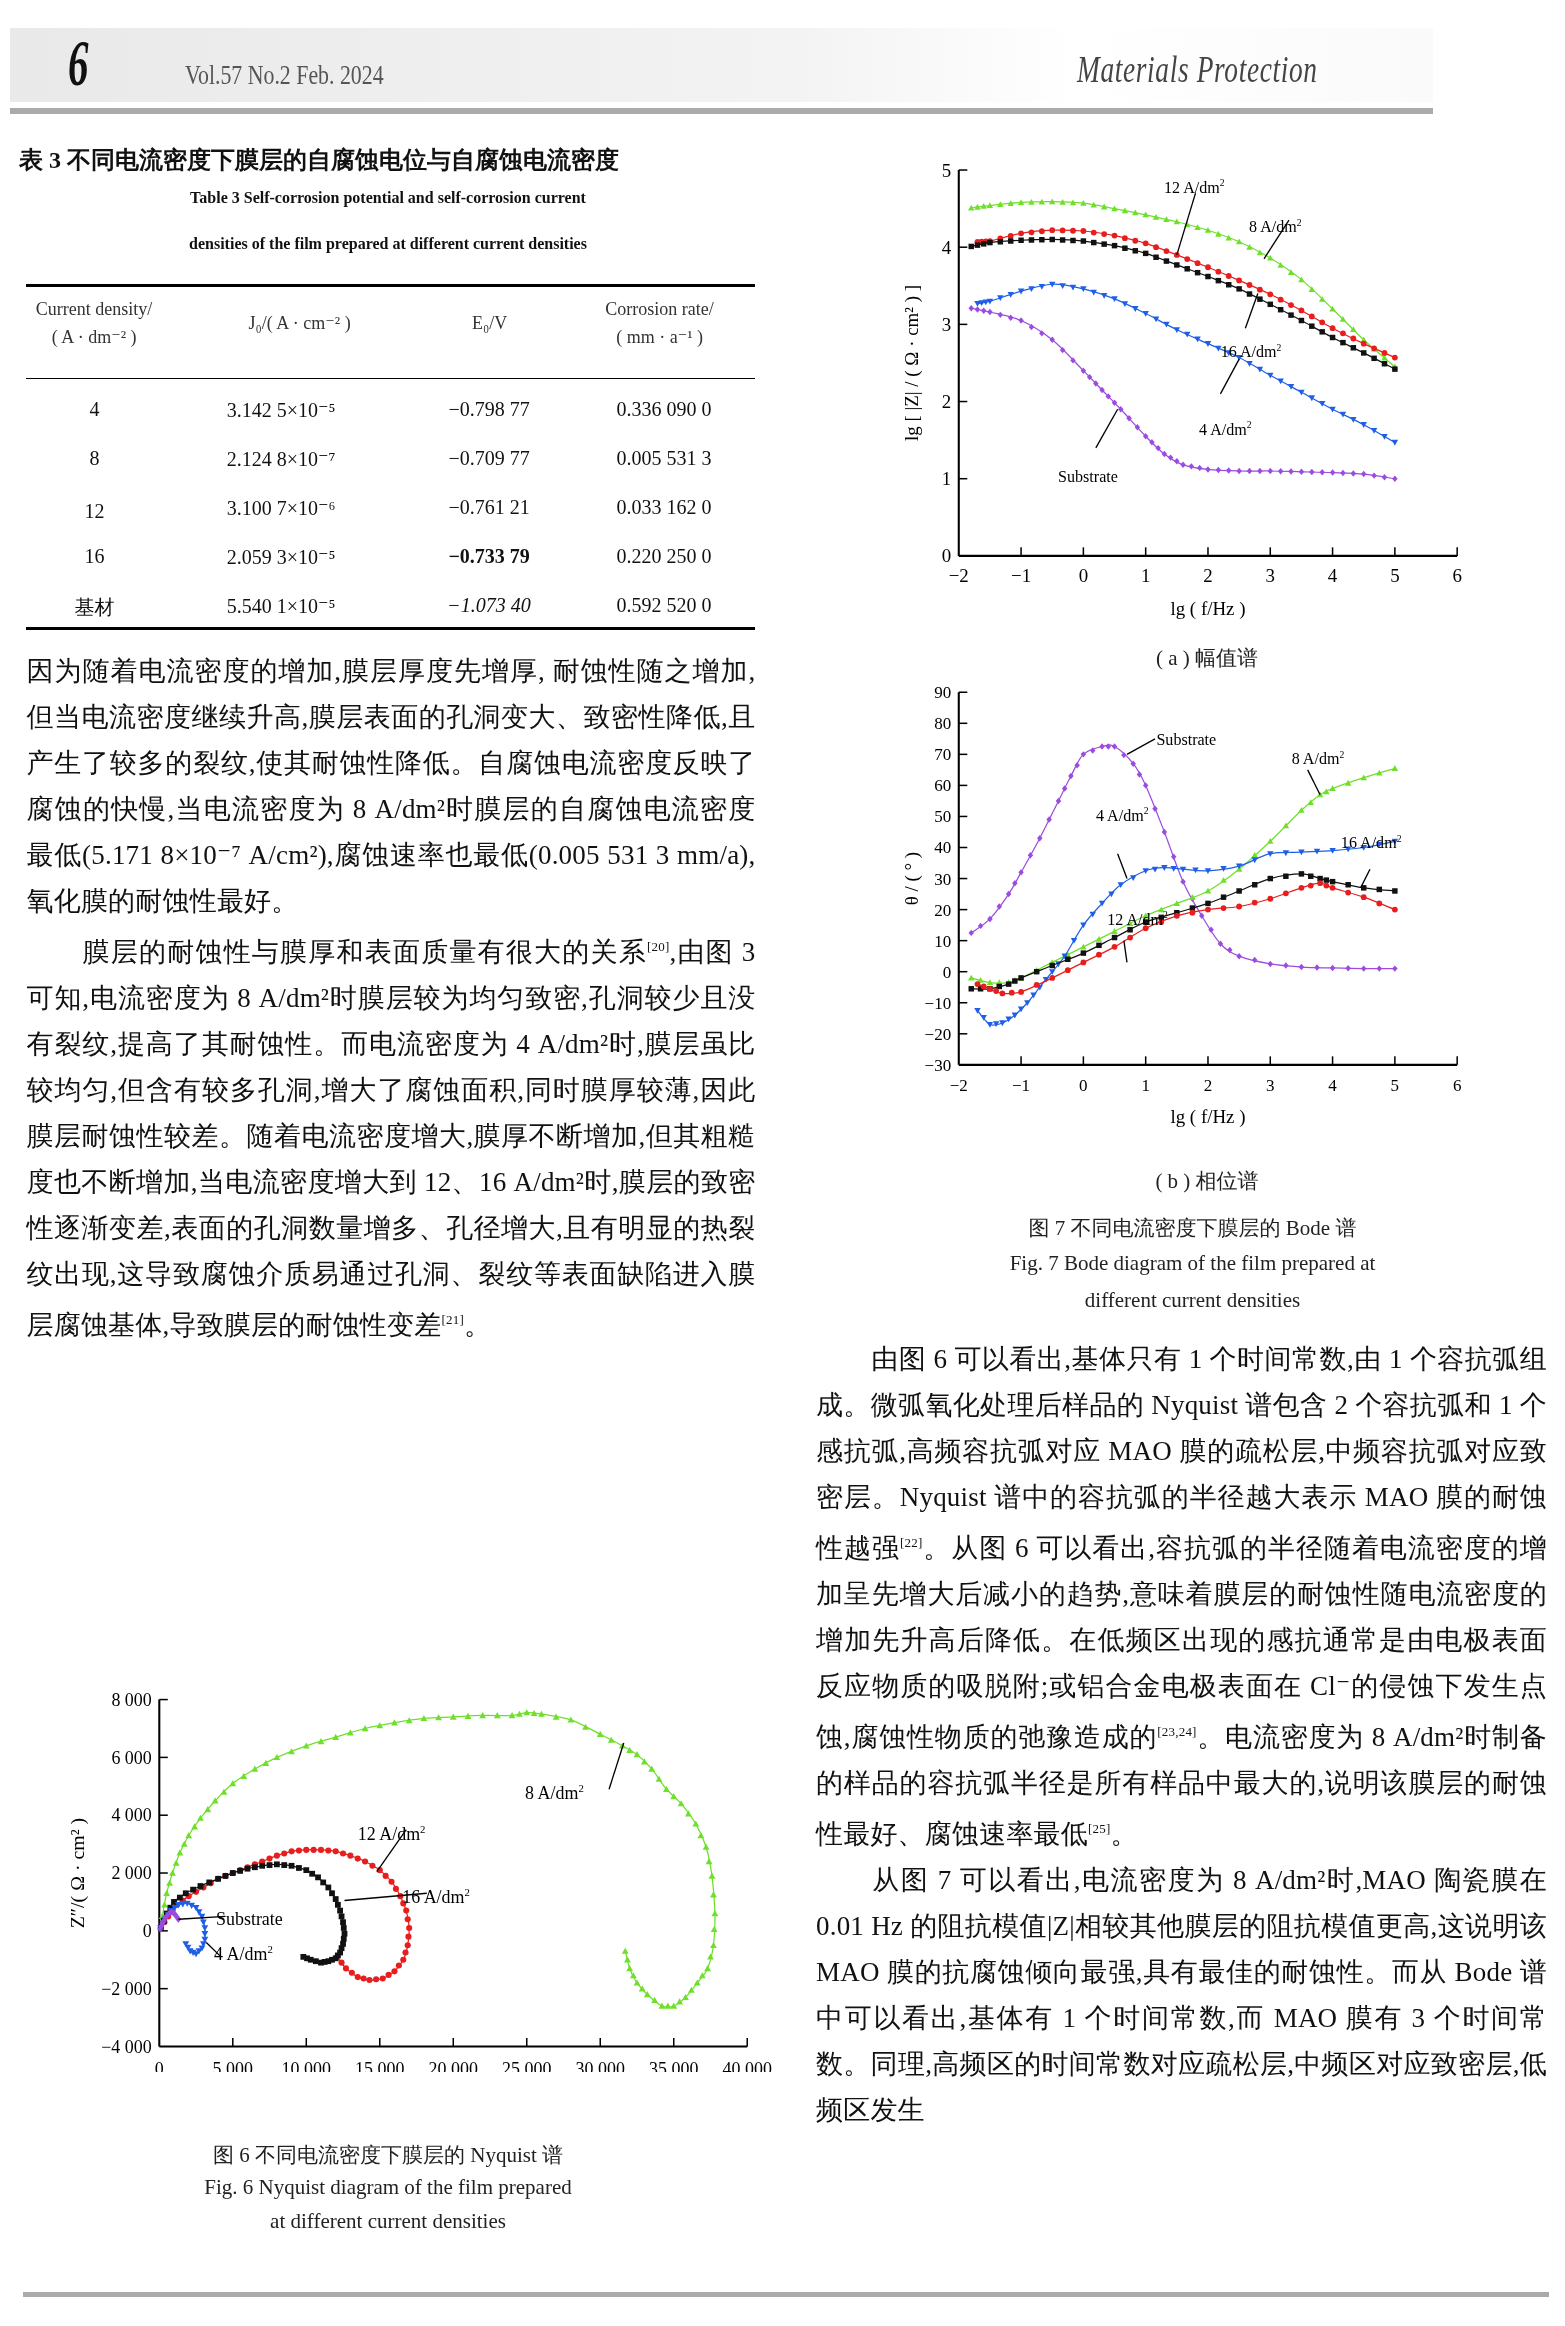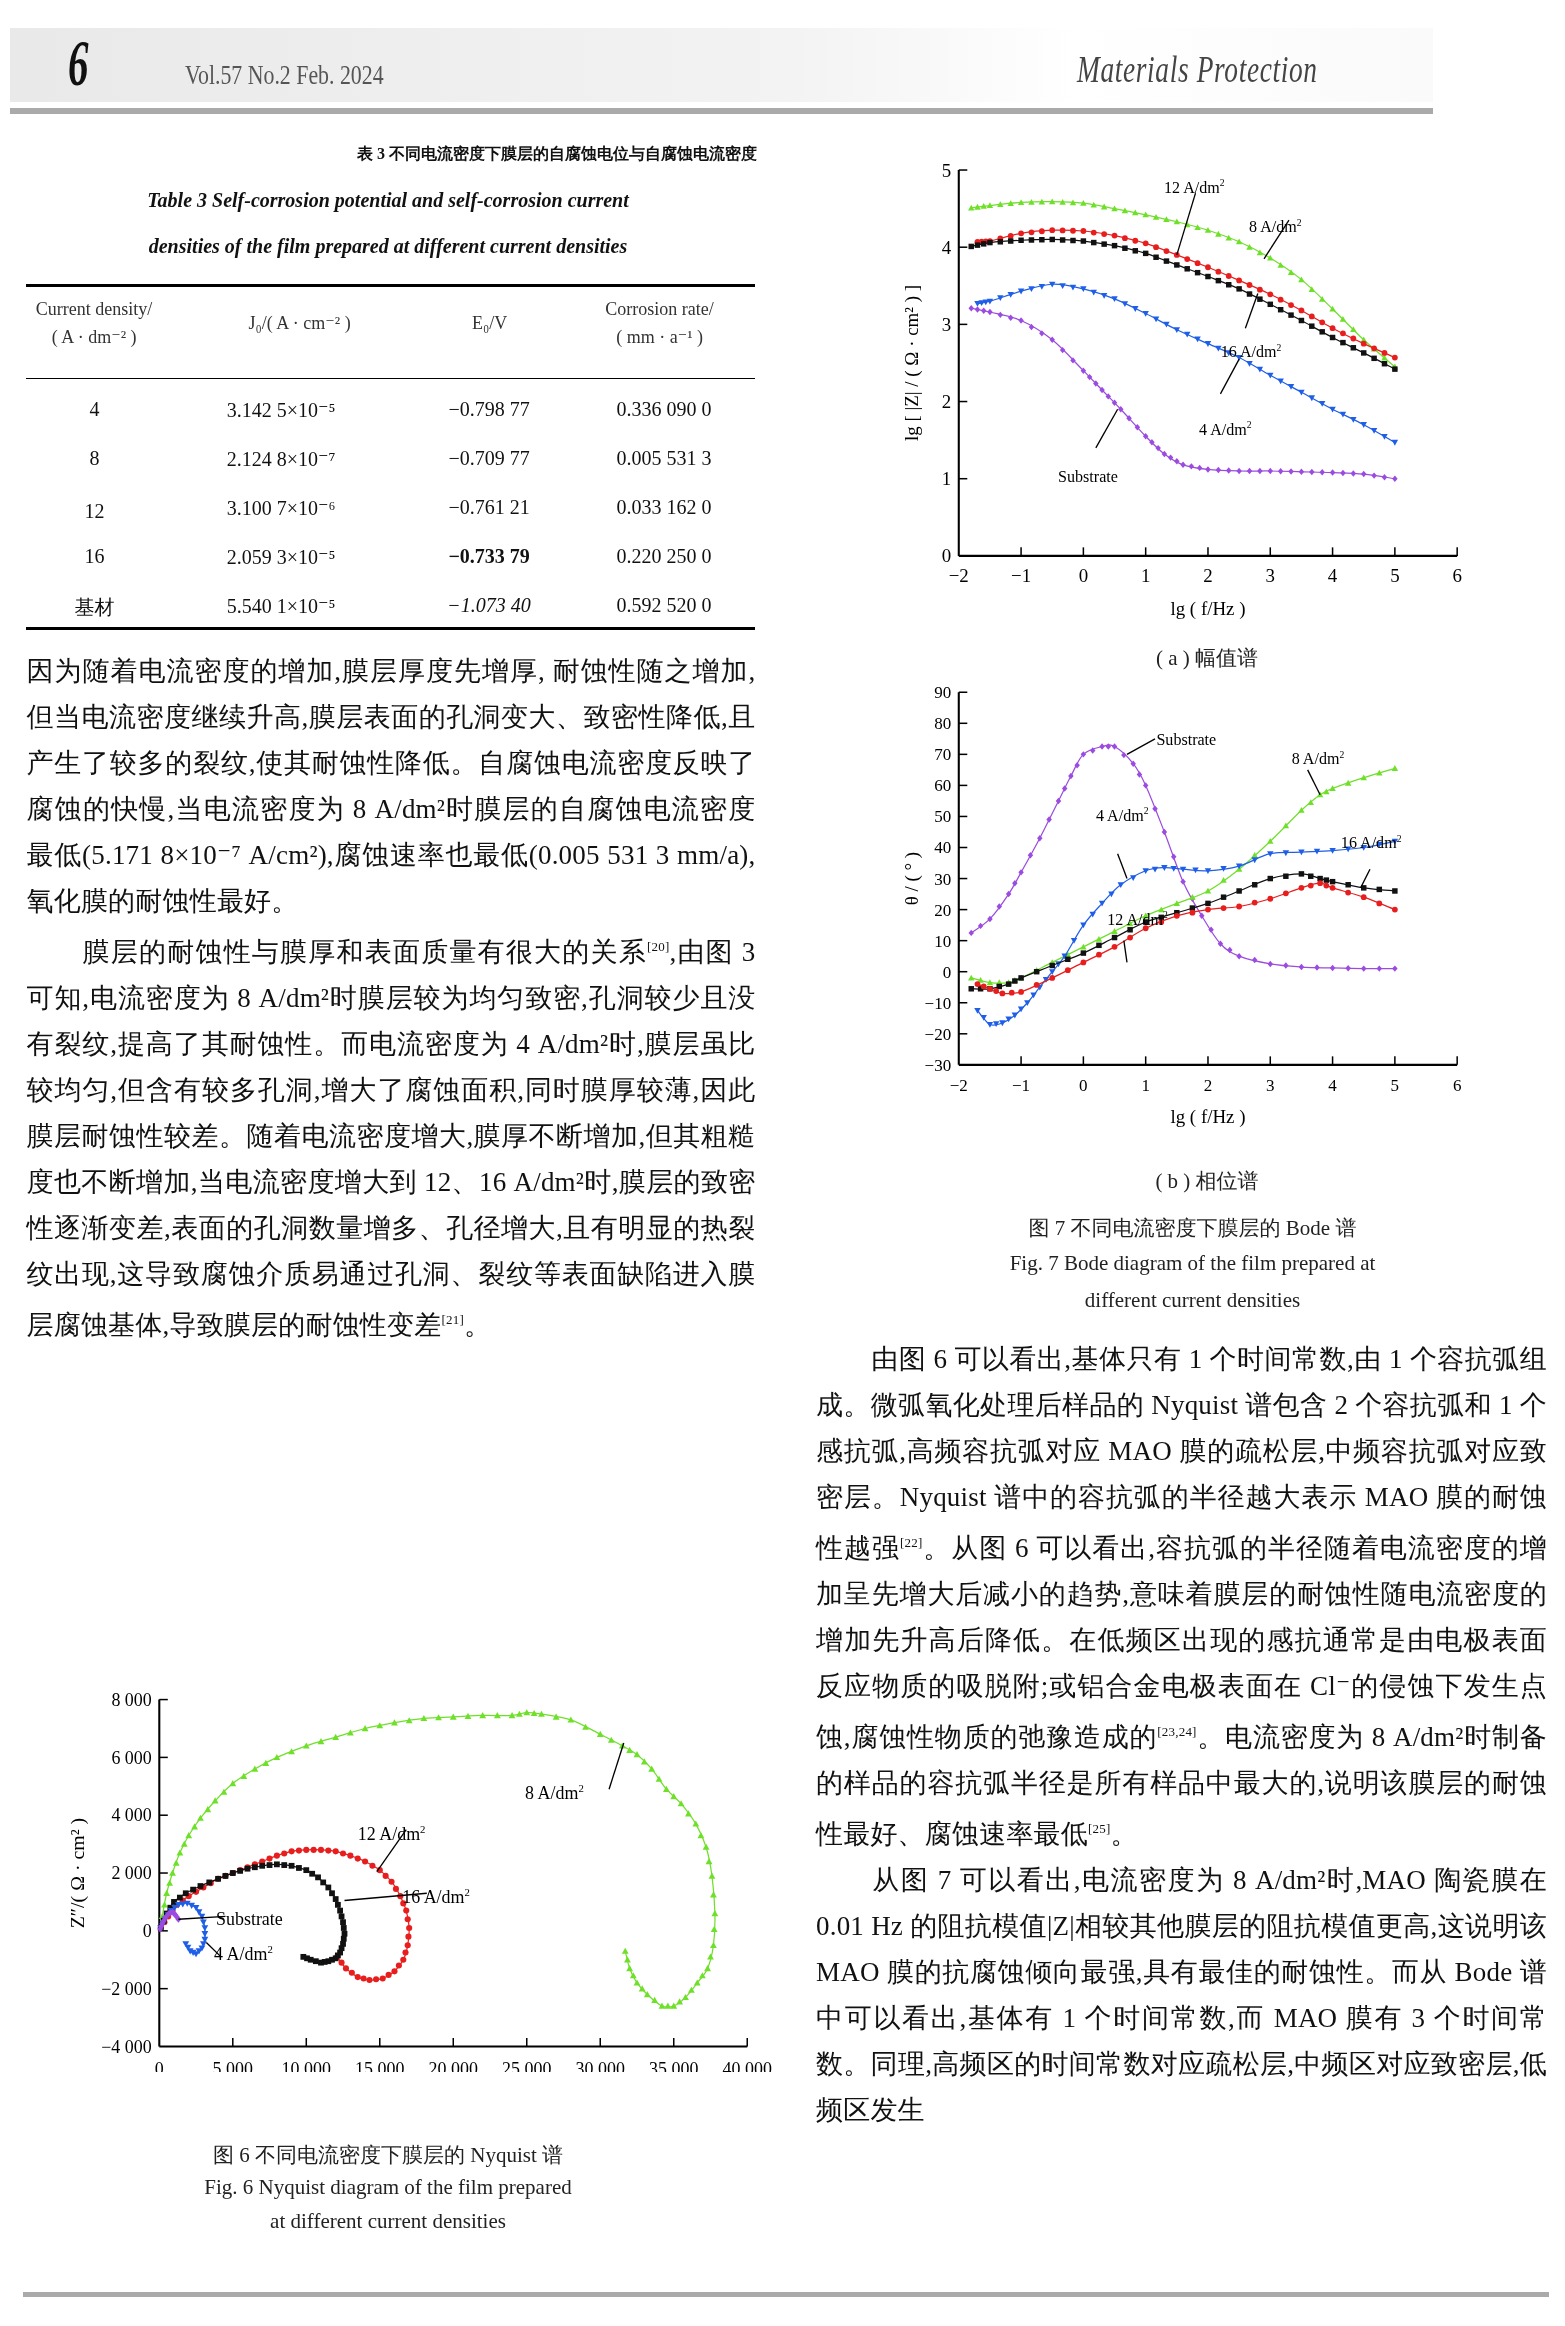--- a/index.html
+++ b/index.html
@@ -9,22 +9,22 @@
   
   #header { left:9.5px; top:28px; width:1423px; height:74px;
             background:linear-gradient(90deg,#e9e9e9 0%,#f3f3f3 55%,#fff 75%,#fafafa 100%); }
   #page-num { left:68px; top:30px; font-size:66px; font-style:italic; font-weight:bold; line-height:66px; transform:scaleX(0.62); transform-origin:left top; }
   #journal-issue { left:185px; top:59px; font-size:28px; color:#555; transform:scaleX(0.78); transform-origin:left top; white-space:nowrap; }
   #journal-name { left:1077px; top:47px; font-size:38px; font-style:italic; color:#444; white-space:nowrap; transform:scaleX(0.72); transform-origin:left top; letter-spacing:0.9px; }
   #header-rule { left:9.5px; top:108px; width:1423px; height:5.7px; background:#aaa; }
   #footer-rule { left:23px; top:2292px; width:1526px; height:4.7px; background:#aaa; }
 
   
-  .cap-cn { font-size:16px; font-weight:bold; text-align:right; white-space:nowrap; }
-  .cap-en { font-size:20px; font-weight:bold; text-align:center; white-space:nowrap;font-style:italic; }
+  .cap-cn { font-size:24px; font-weight:bold; text-align:left; white-space:nowrap; }
+  .cap-en { font-size:16px; font-weight:bold; text-align:center; white-space:nowrap; }
   #table-caption-cn { left:19px; top:144px; width:738px; }
   #table-caption-en1 { left:19px; top:189px; width:738px; }
   #table-caption-en2 { left:19px; top:235px; width:738px; }
   #data-table { left:25.6px; top:284px; width:729px; }
   .rule-thick { position:absolute; left:0; width:729px; height:2.8px; background:#000; }
   .rule-thin { position:absolute; left:0; width:729px; height:0.9px; background:#000; }
   .th { position:absolute; font-size:18px; color:#333; text-align:center; line-height:28px; }
   .td { position:absolute; font-size:20px; text-align:center; width:189px; }
 
   

